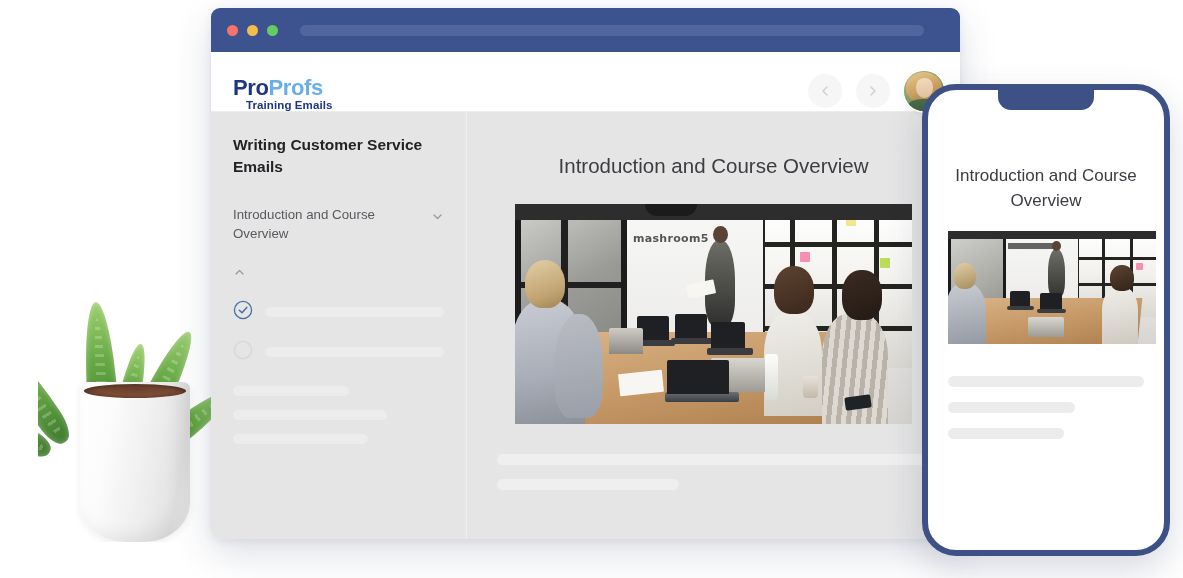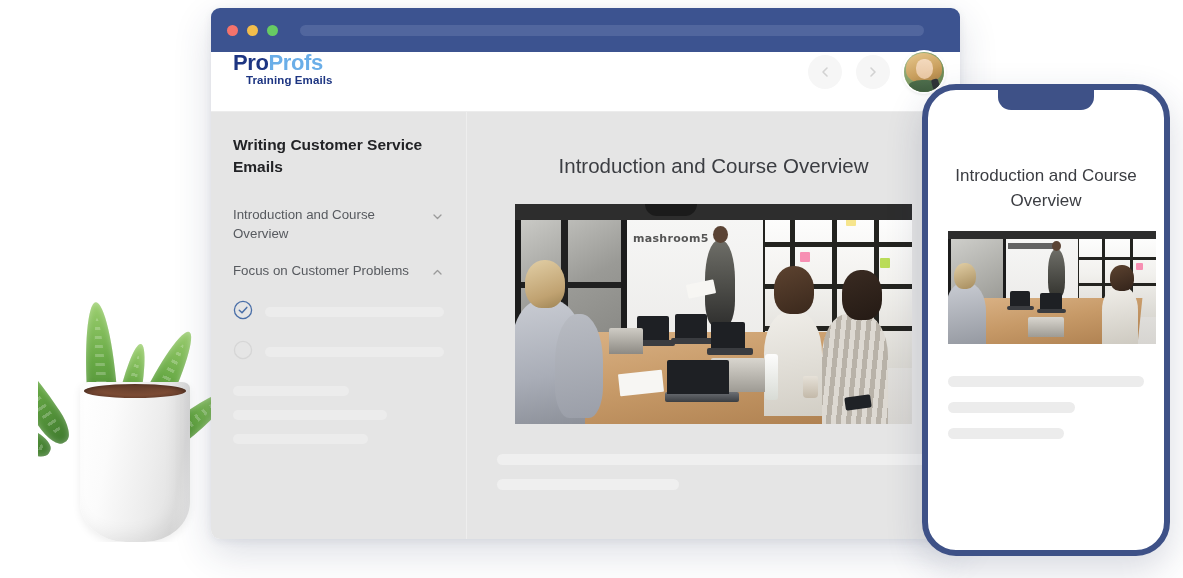--- a/index.html
+++ b/index.html
@@ -84,21 +84,21 @@
     background: #51669e;
     margin-right: 20px;
   }
 
   
   .appheader {
     height: 60px;
     background: #fff;
     border-bottom: 1px solid #ececec;
     display: flex;
-    align-items: flex-start;
+    align-items: flex-end;
     padding: 0 16px 0 22px;
   }
   .logo { line-height: 1; user-select: none; }
   .logo-top {
     font-size: 22px; font-weight: bold; letter-spacing: -.4px;
   }
   .logo-pro   { color: #1d3582; }
   .logo-profs { color: #6aaee8; }
   .logo-sub {
     font-size: 11.5px; font-weight: bold; color: #1d3582;
@@ -309,21 +309,20 @@
           <span class="nav-label">Introduction and Course Overview</span>
           <span class="chev">
             <svg width="13" height="13" viewBox="0 0 13 13">
                 <polyline points="3,5 6.5,8.5 10,5" fill="none" stroke="#9a9a9a" stroke-width="1.3" stroke-linecap="round" stroke-linejoin="round"></polyline>
               </svg>
           </span>
         </div>
 
 
         <div class="nav-item">
-          <span class="nav-label">Focus on Customer Problems</span>
           <span class="chev">
             <svg width="13" height="13" viewBox="0 0 13 13">
                 <polyline points="3,8 6.5,4.5 10,8" fill="none" stroke="#9a9a9a" stroke-width="1.3" stroke-linecap="round" stroke-linejoin="round"></polyline>
               </svg>
           </span>
         </div>
 
         <div class="lesson-row">
           <span class="circ">
             <svg width="20" height="20" viewBox="0 0 20 20">

